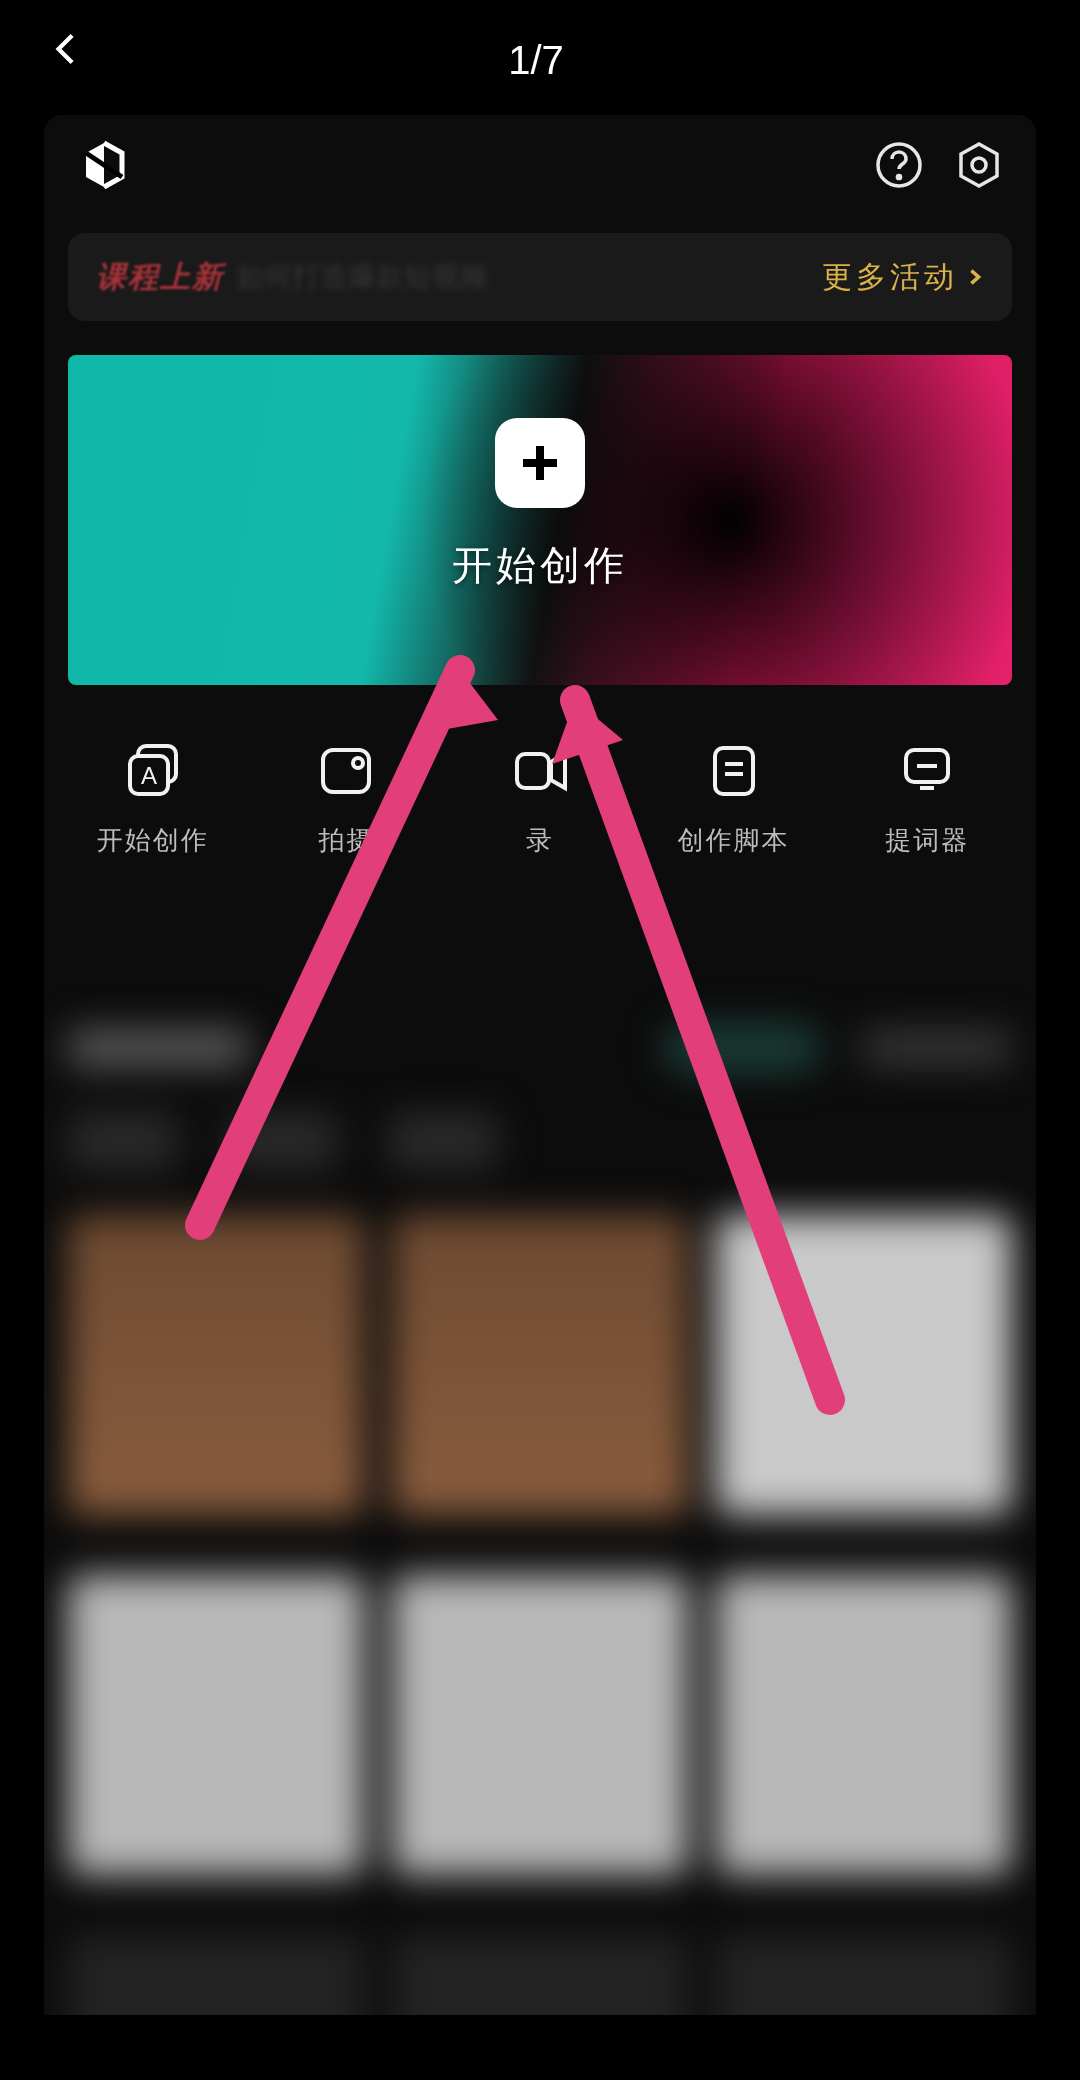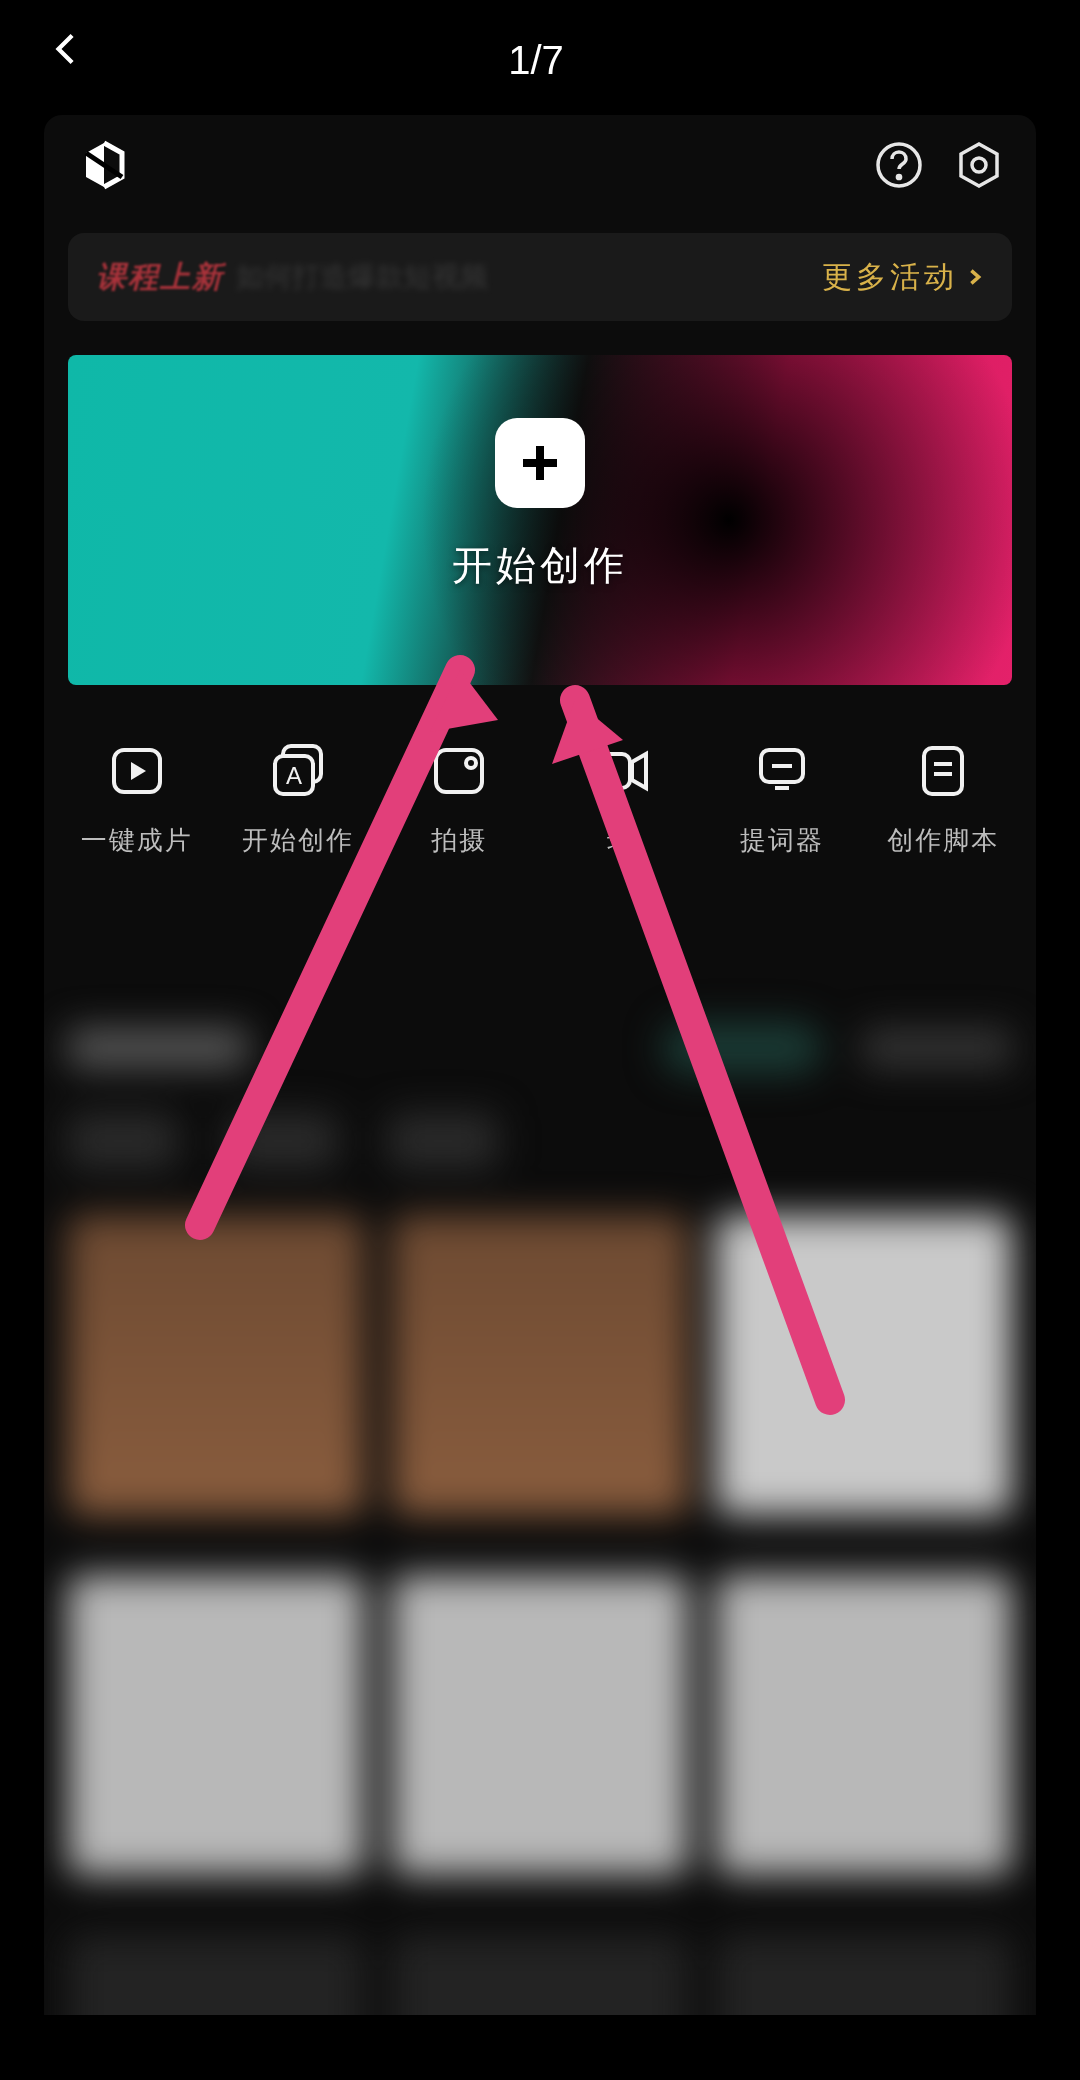--- a/index.html
+++ b/index.html
@@ -260,29 +260,20 @@
           <line x1="8" y1="25" x2="42" y2="25"></line>
         </svg>
     </div>
     <div class="create-label">开始创作</div>
   </div>
 
   <div class="tools-row">
     <div class="tool">
       <div class="tool-ico">
         <svg viewBox="0 0 58 58">
-            <rect x="6" y="8" width="46" height="42" rx="10"></rect>
-            <polygon points="23,20 23,38 38,29" fill="#f1f1f1" stroke="none"></polygon>
-          </svg>
-      </div>
-      <div class="tool-label">一键成片</div>
-    </div>
-    <div class="tool">
-      <div class="tool-ico">
-        <svg viewBox="0 0 58 58">
             <rect x="14" y="4" width="38" height="36" rx="8"></rect>
             <rect x="6" y="14" width="38" height="38" rx="8" fill="#0c0c0c"></rect>
             <text x="25" y="42" font-size="24" fill="#f1f1f1" stroke="none" text-anchor="middle" font-family="sans-serif">A</text>
           </svg>
       </div>
       <div class="tool-label">开始创作</div>
     </div>
     <div class="tool">
       <div class="tool-ico">
         <svg viewBox="0 0 58 58">
@@ -297,36 +288,36 @@
         <svg viewBox="0 0 58 58">
             <rect x="6" y="12" width="32" height="34" rx="8"></rect>
             <polygon points="40,20 54,12 54,46 40,38"></polygon>
           </svg>
       </div>
       <div class="tool-label">录</div>
     </div>
     <div class="tool">
       <div class="tool-ico">
         <svg viewBox="0 0 58 58">
+            <rect x="10" y="6" width="38" height="46" rx="8"></rect>
+            <line x1="20" y1="22" x2="38" y2="22"></line>
+            <line x1="20" y1="32" x2="38" y2="32"></line>
+          </svg>
+      </div>
+      <div class="tool-label">创作脚本</div>
+    </div>
+    <div class="tool">
+      <div class="tool-ico">
+        <svg viewBox="0 0 58 58">
             <rect x="8" y="8" width="42" height="32" rx="8"></rect>
             <line x1="19" y1="24" x2="39" y2="24"></line>
             <line x1="22" y1="46" x2="36" y2="46"></line>
           </svg>
       </div>
       <div class="tool-label">提词器</div>
-    </div>
-    <div class="tool">
-      <div class="tool-ico">
-        <svg viewBox="0 0 58 58">
-            <rect x="10" y="6" width="38" height="46" rx="8"></rect>
-            <line x1="20" y1="22" x2="38" y2="22"></line>
-            <line x1="20" y1="32" x2="38" y2="32"></line>
-          </svg>
-      </div>
-      <div class="tool-label">创作脚本</div>
     </div>
   </div>
 
   <div class="blur-section">
     <div class="blur-header">
       <div style="width:180px;height:40px;background:#555;border-radius:8px"></div>
       <div style="flex:1"></div>
       <div class="pill"></div>
       <div style="width:150px;height:40px;background:#333;border-radius:8px"></div>
     </div>

